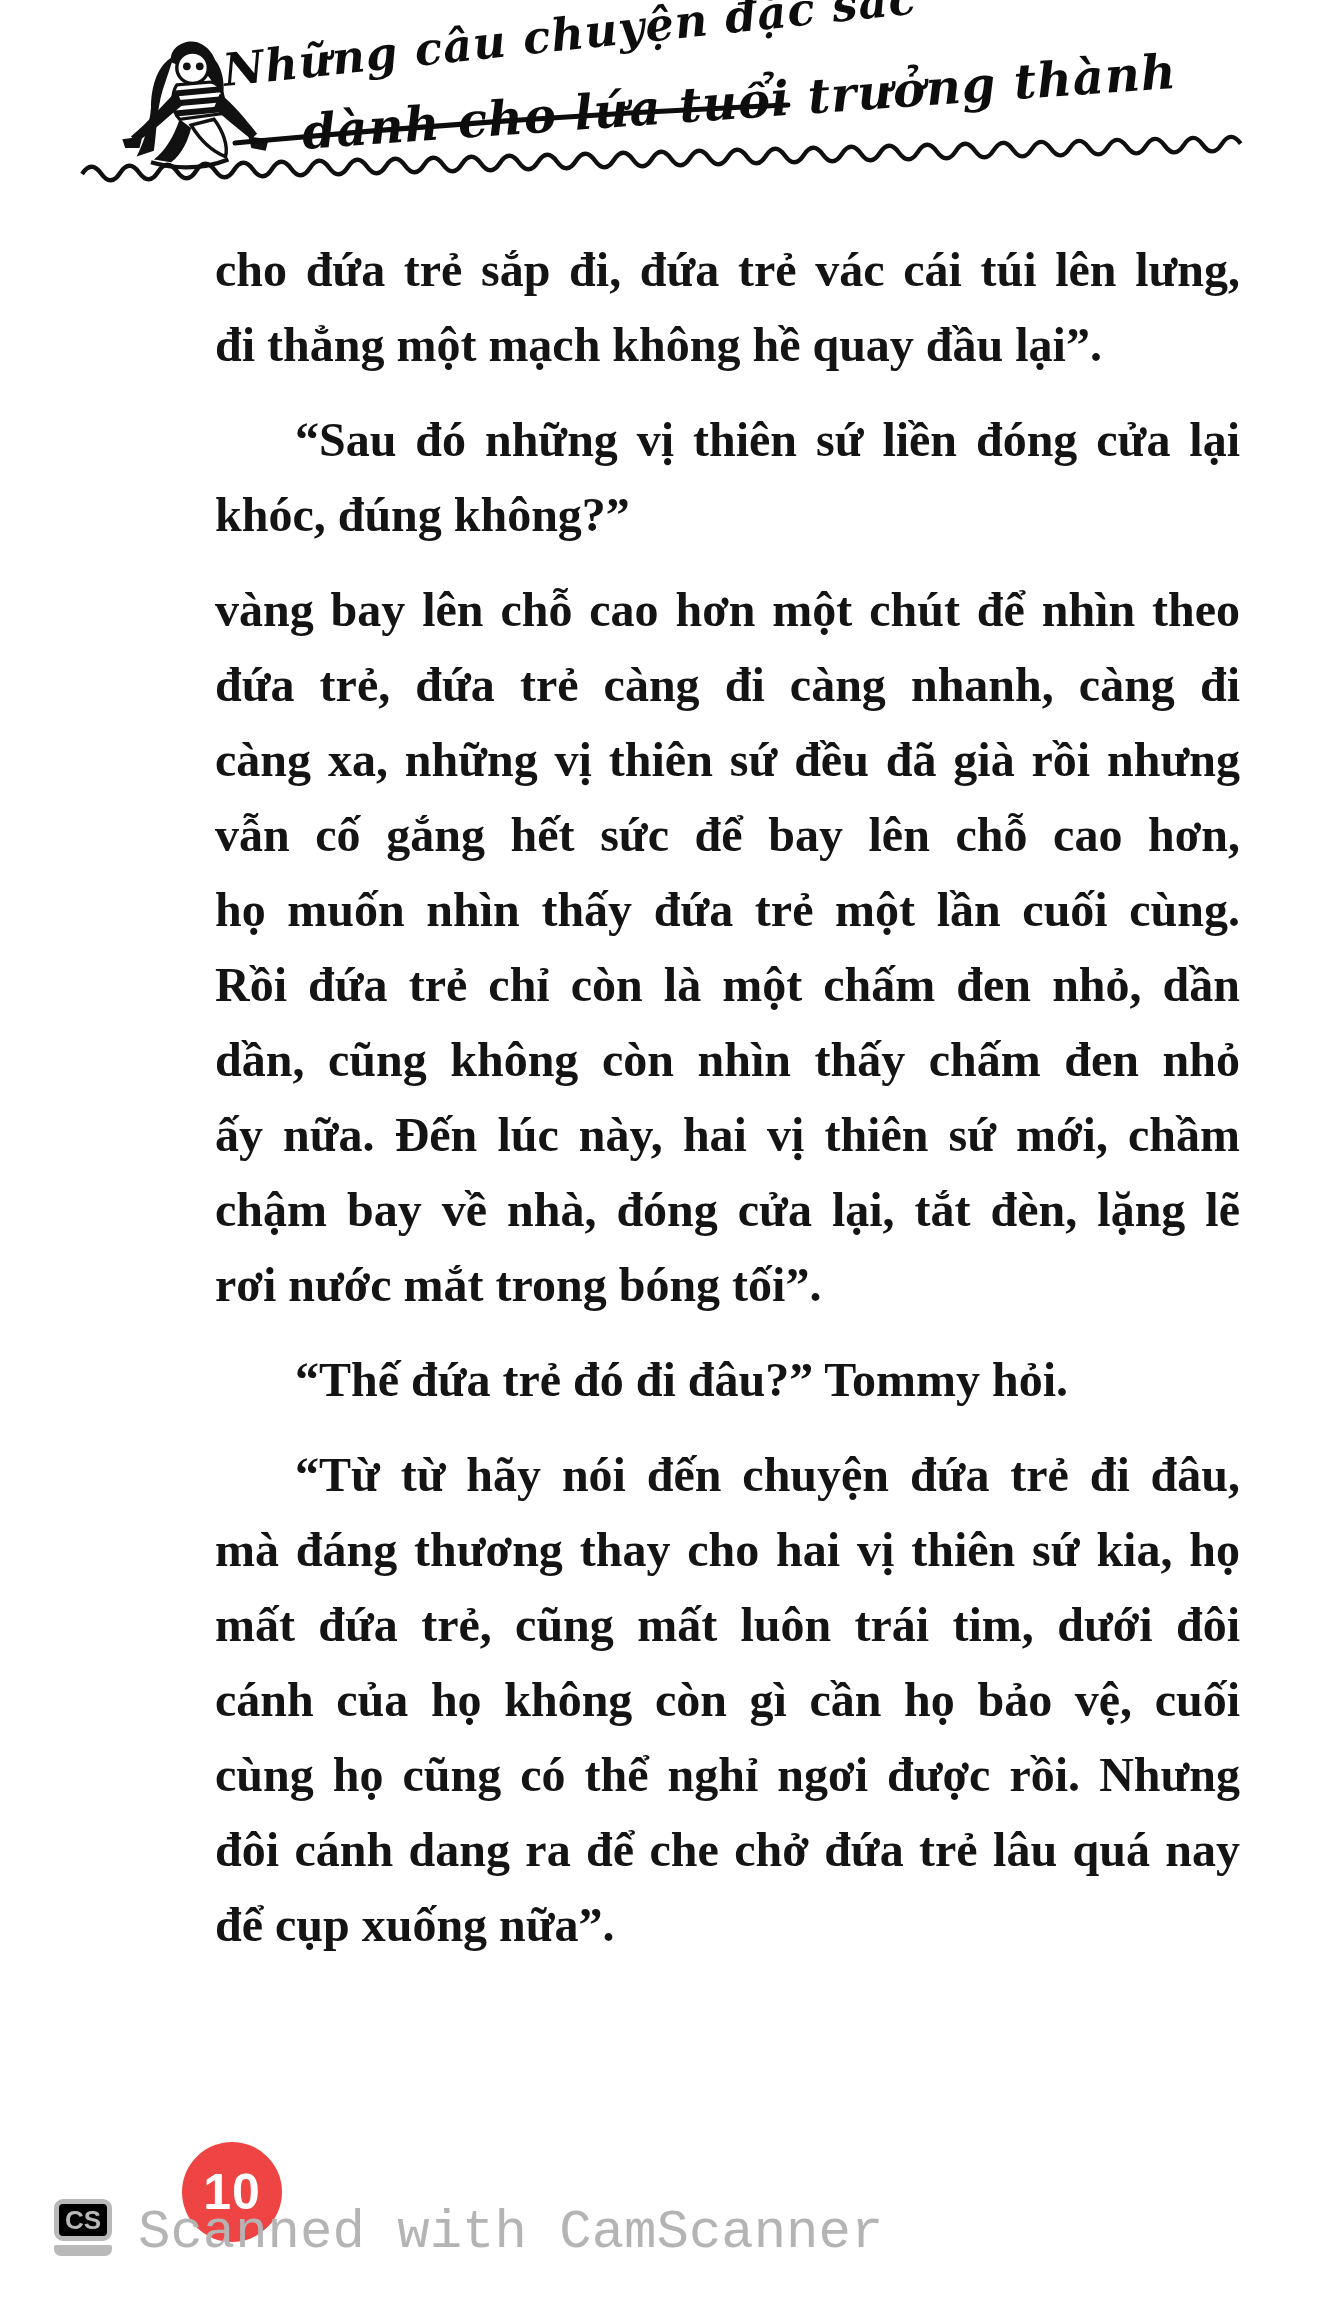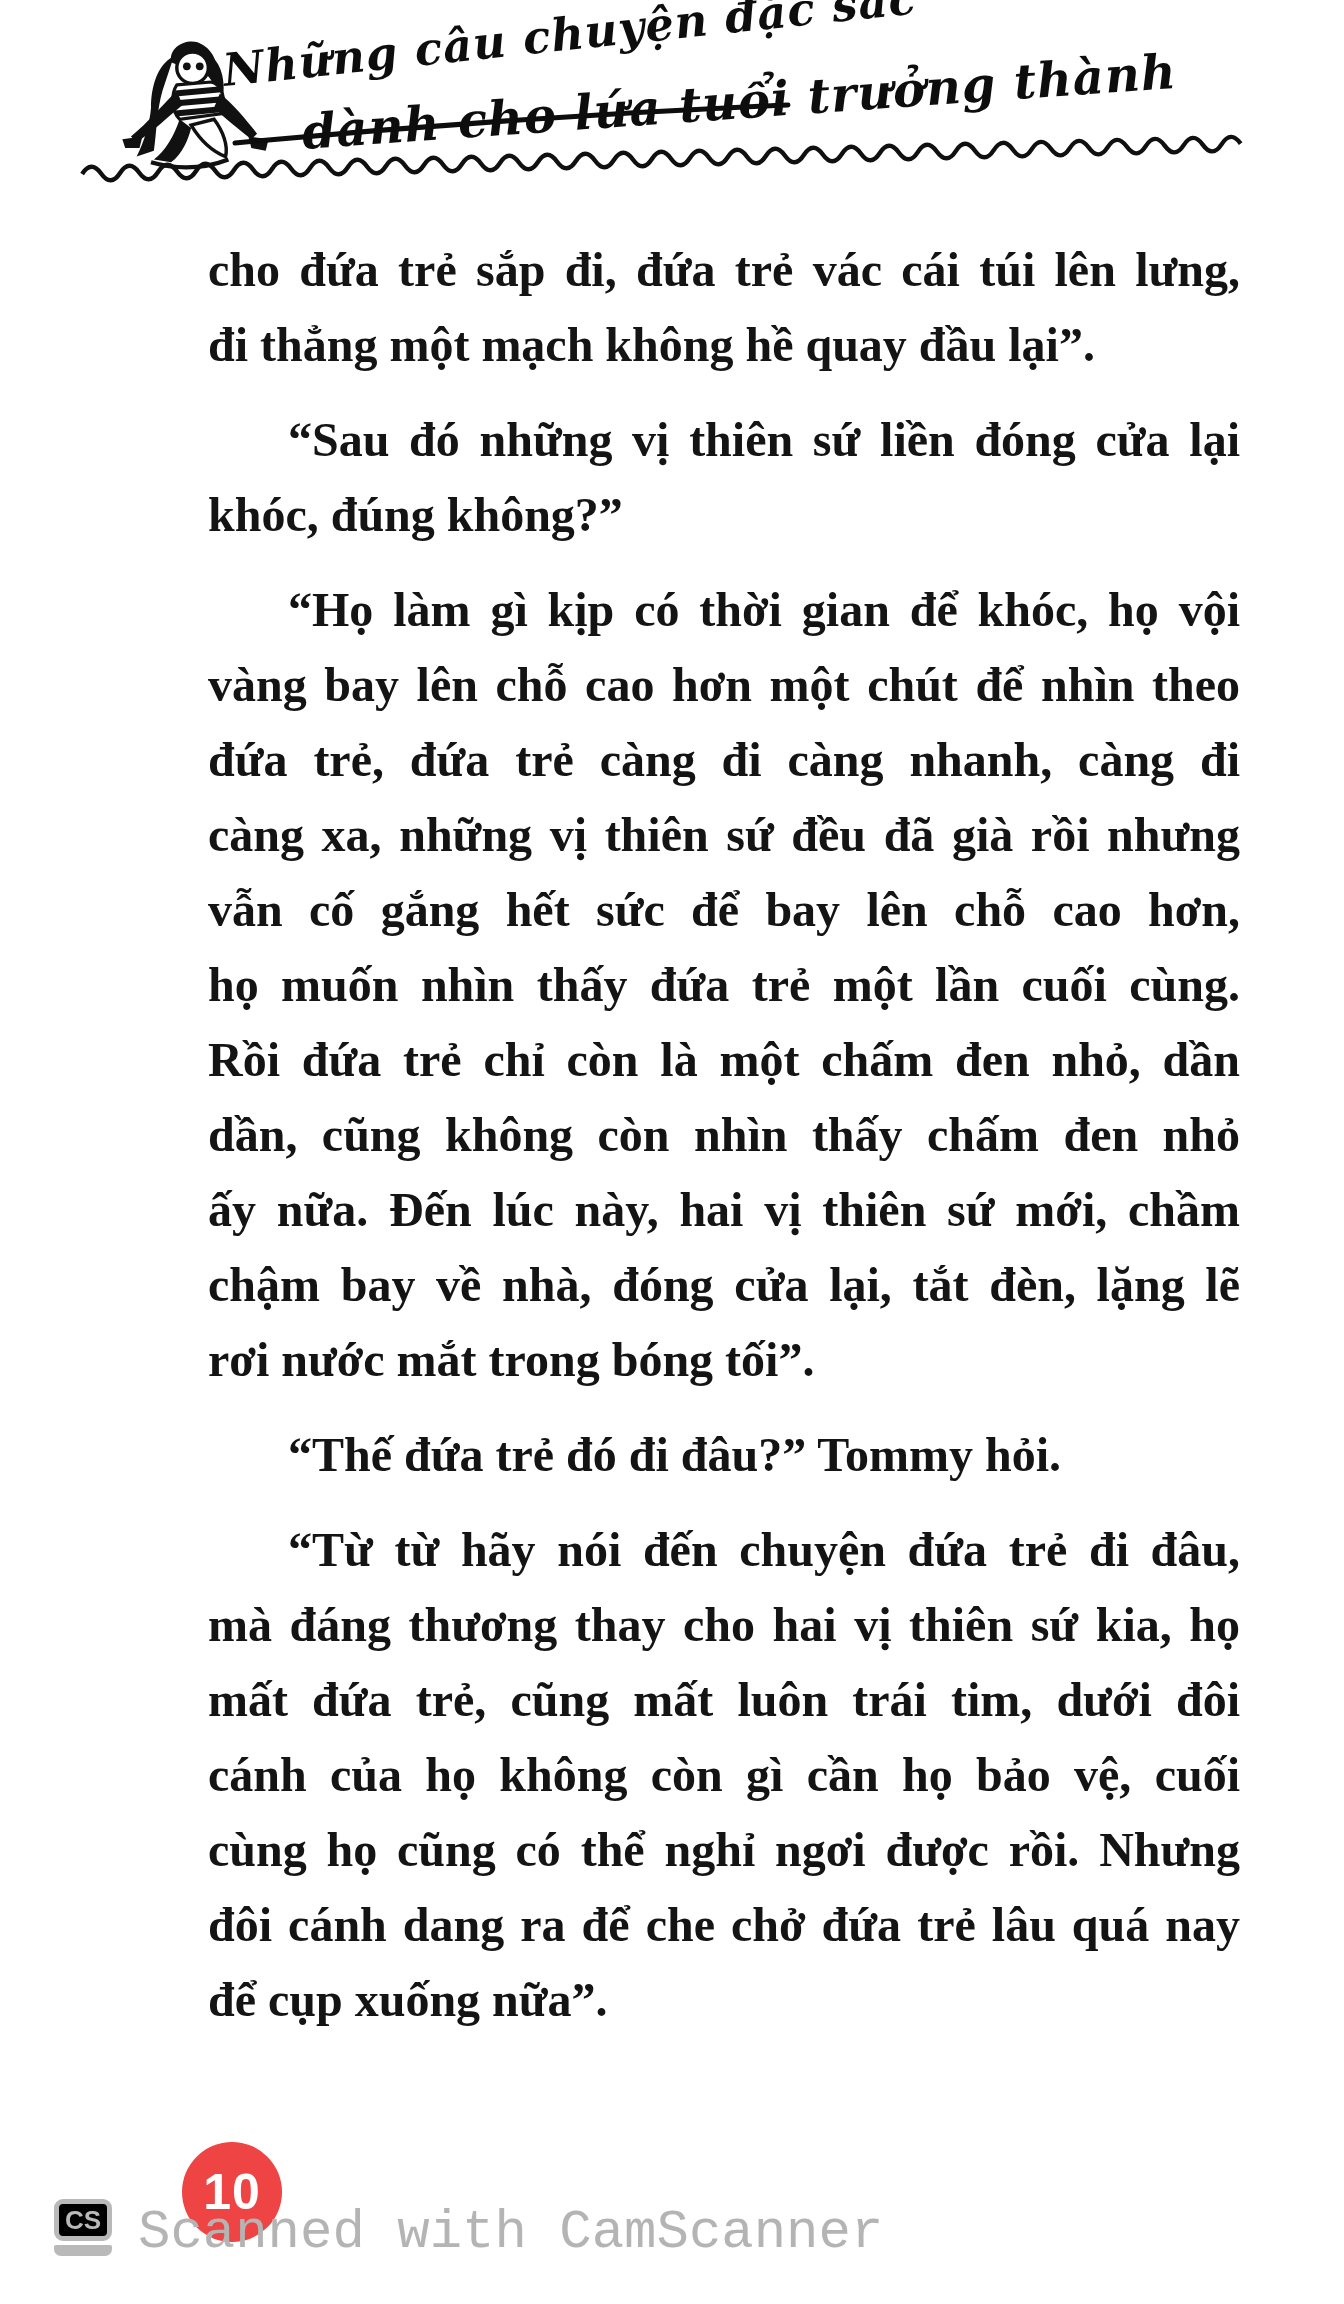--- a/index.html
+++ b/index.html
@@ -40,21 +40,21 @@
     position:absolute;left:80px;top:150px;width:1164px;height:42px;
     transform:rotate(-1.5deg);transform-origin:left center;
   }
 
   
   .body-text{
     position:absolute;left:205px;top:232px;width:1035px;
     font-size:48px;font-weight:700;line-height:75px;
     color:#141414;
   }
-  .para{margin:0 0 20px 3px;}
+  .para{margin:0 0 20px 10px;}
   .para:last-child{margin-bottom:0;}
   .line{
     text-align:justify;
     -moz-text-align-last:justify;
     text-align-last:justify;
     white-space:normal;
   }
   .line.last{
     -moz-text-align-last:left;
     text-align-last:left;
@@ -138,21 +138,20 @@
   <div class="body-text">
       <div class="para">
         <div class="line">cho đứa trẻ sắp đi, đứa trẻ vác cái túi lên lưng,</div>
         <div class="line last">đi thẳng một mạch không hề quay đầu lại”.</div>
       </div>
       <div class="para">
         <div class="line indent">“Sau đó những vị thiên sứ liền đóng cửa lại</div>
         <div class="line last">khóc, đúng không?”</div>
       </div>
       <div class="para">
-        <div class="line indent">“Họ làm gì kịp có thời gian để khóc, họ vội</div>
         <div class="line">vàng bay lên chỗ cao hơn một chút để nhìn theo</div>
         <div class="line">đứa trẻ, đứa trẻ càng đi càng nhanh, càng đi</div>
         <div class="line">càng xa, những vị thiên sứ đều đã già rồi nhưng</div>
         <div class="line">vẫn cố gắng hết sức để bay lên chỗ cao hơn,</div>
         <div class="line">họ muốn nhìn thấy đứa trẻ một lần cuối cùng.</div>
         <div class="line">Rồi đứa trẻ chỉ còn là một chấm đen nhỏ, dần</div>
         <div class="line">dần, cũng không còn nhìn thấy chấm đen nhỏ</div>
         <div class="line">ấy nữa. Đến lúc này, hai vị thiên sứ mới, chầm</div>
         <div class="line">chậm bay về nhà, đóng cửa lại, tắt đèn, lặng lẽ</div>
         <div class="line last">rơi nước mắt trong bóng tối”.</div>

